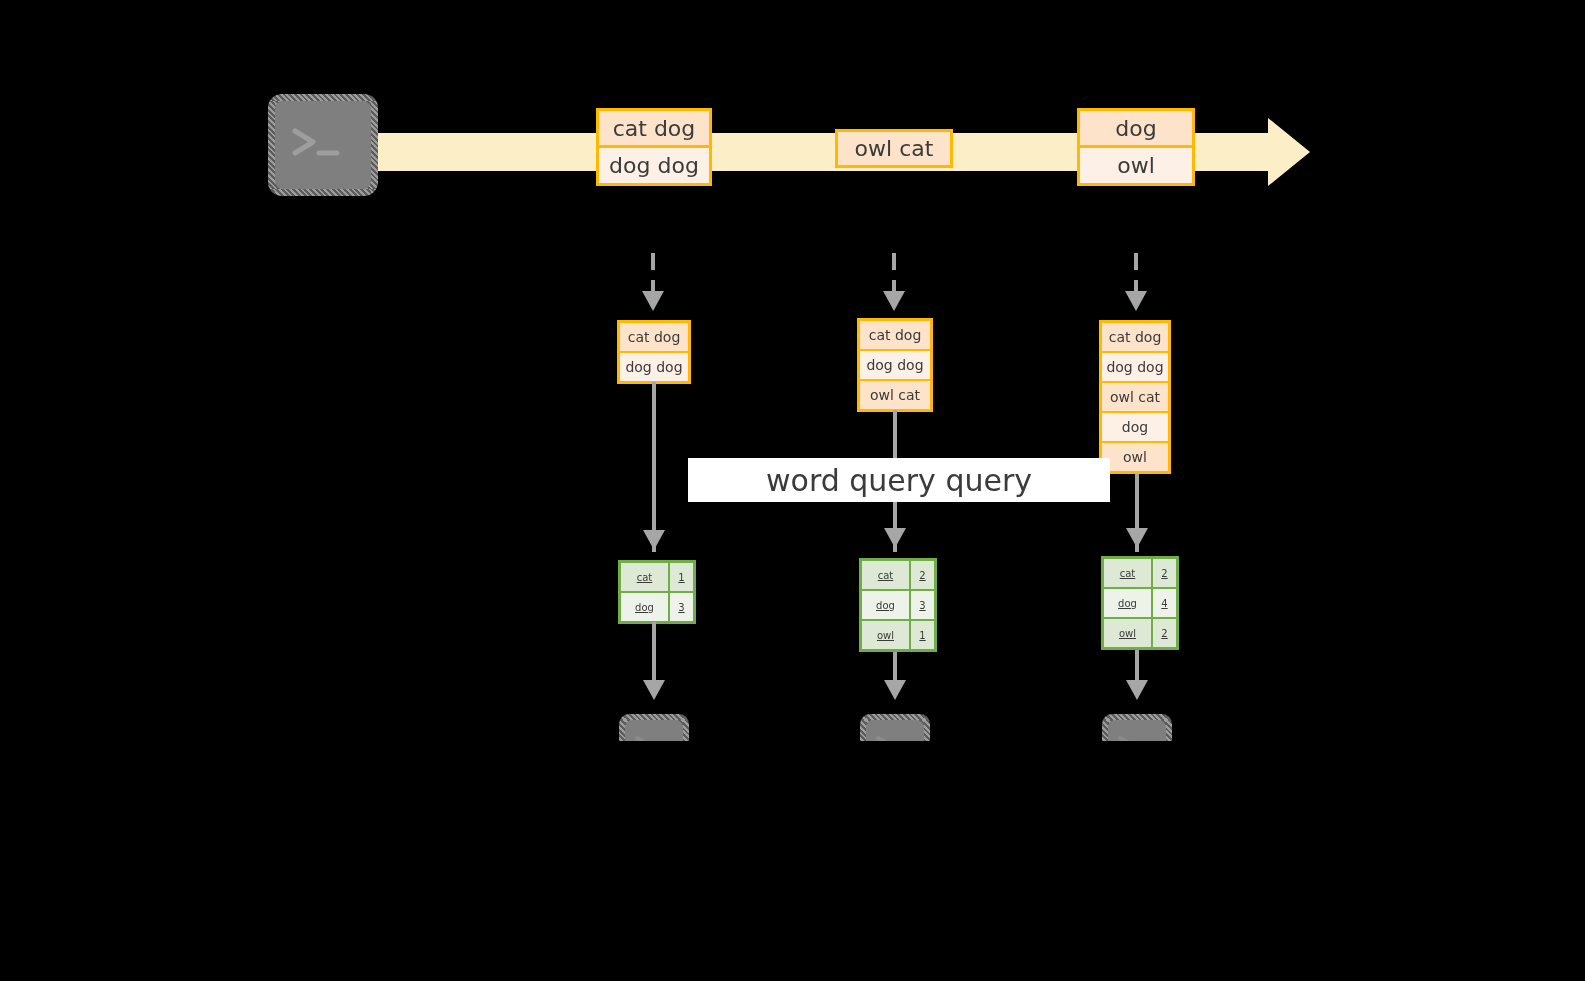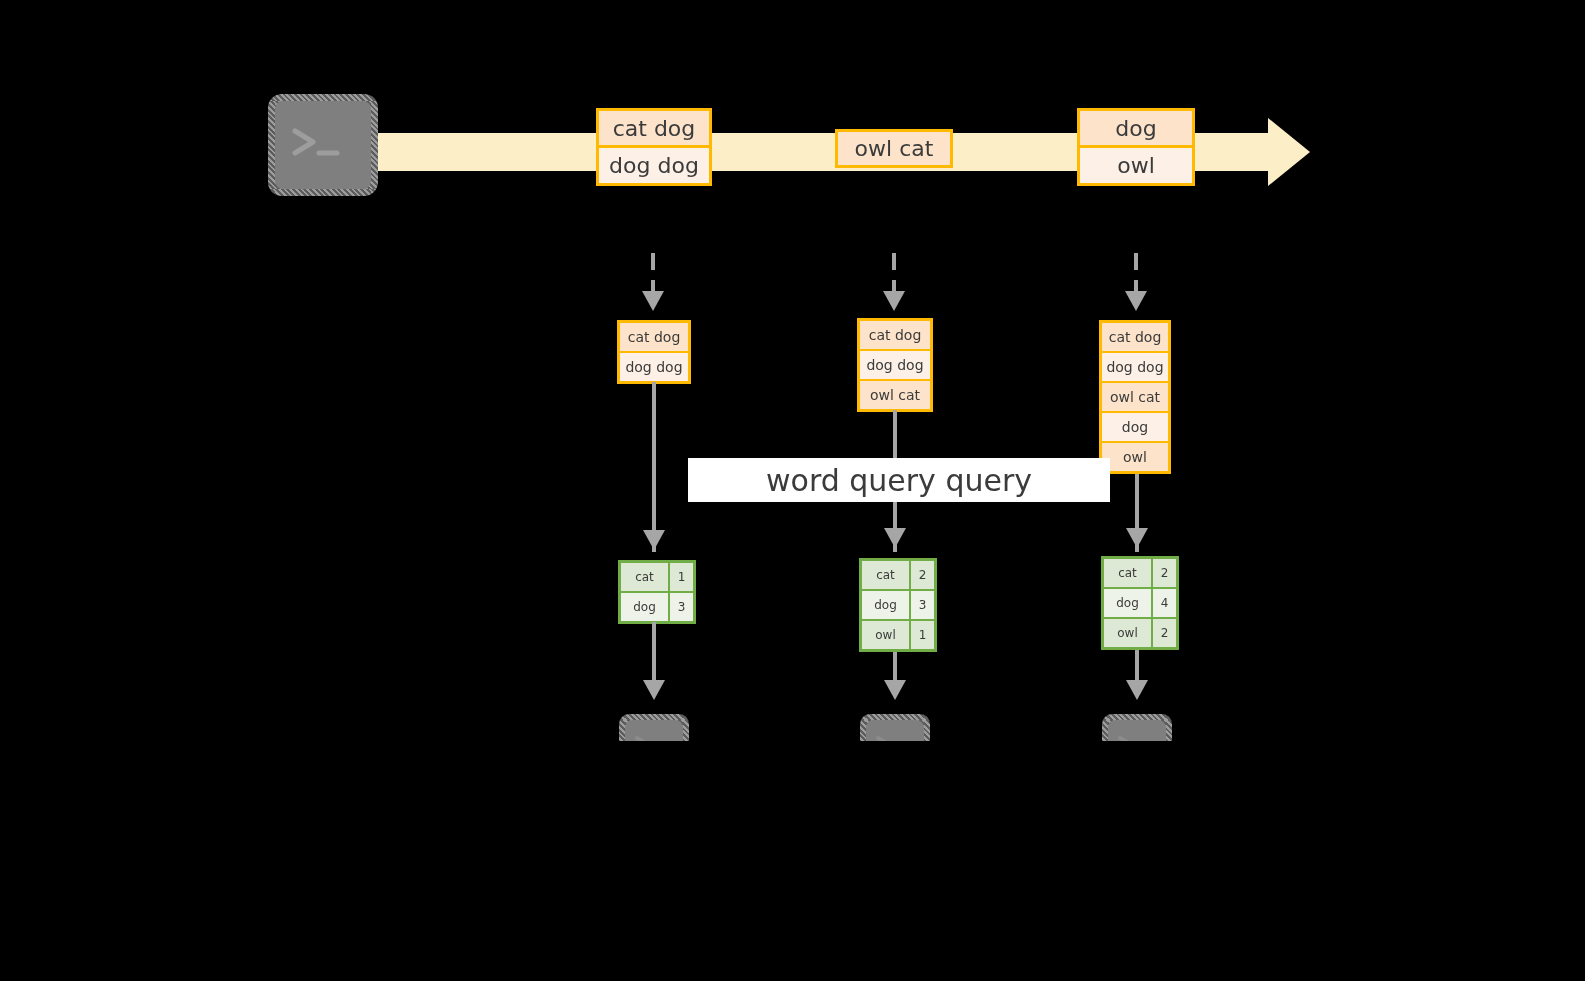--- a/index.html
+++ b/index.html
@@ -129,23 +129,24 @@
   }
   .gtable-row {
     height: 28px;
     display: flex;
     gap: 2px;
   }
   .gcell {
     display: flex;
     align-items: center;
     justify-content: center;
-    font-size: 12px;
+    font-size: 10px;
     color: #3B3B3B;
     background: #DEE9D5;
+    text-decoration: underline;
   }
   .gtable-row.light .gcell { background: #EDF3E8; }
   .gcell.word { width: 47px; }
   .gcell.count { width: 23px; }
 
   
   .vline {
     width: 4px;
     background: #A6A6A6;
   }

